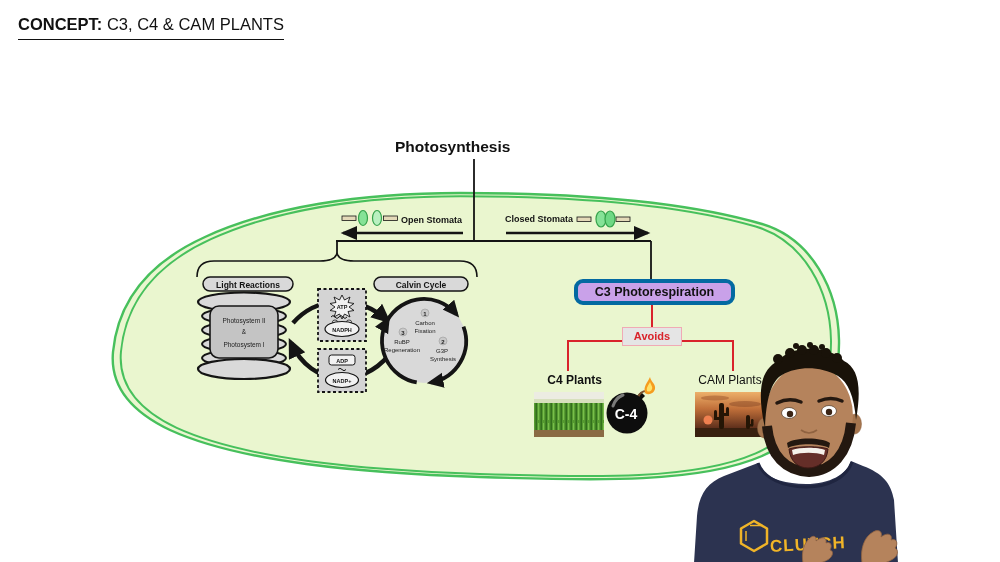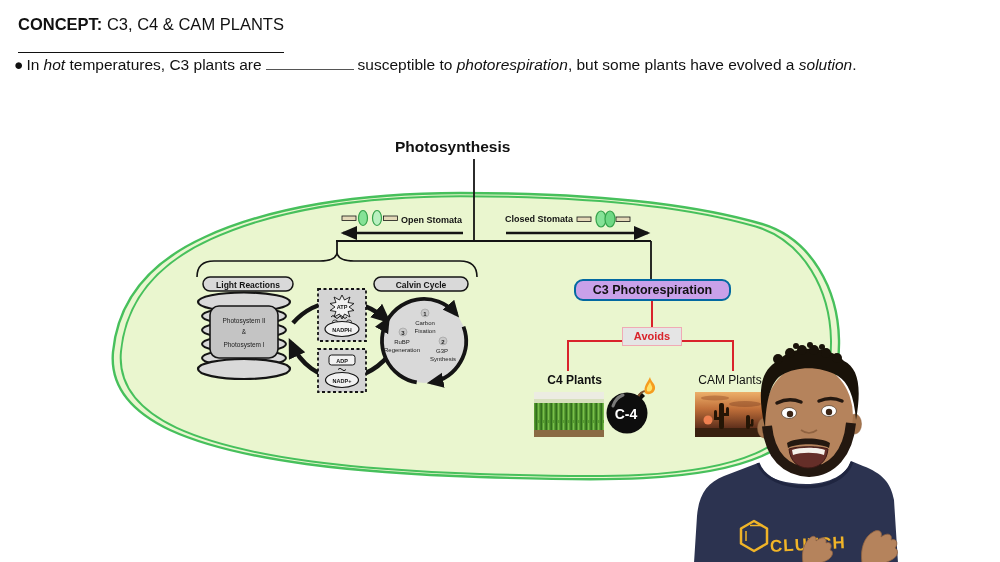--- a/index.html
+++ b/index.html
@@ -1,31 +1,31 @@
 <!DOCTYPE html>
 <html><head>
 <meta charset="utf-8">
 <style>
   html,body{margin:0;padding:0;background:#fff;}
   #stage{position:relative;width:1000px;height:562px;overflow:hidden;background:#fff;
          font-family:"Liberation Sans","DejaVu Sans",sans-serif;color:#111;}
   .abs{position:absolute;}
   
-  #concept-title{left:18px;top:15px;font-size:16.5px;border-bottom:1.6px solid #111;padding-bottom:18px;}
+  #concept-title{left:18px;top:15px;font-size:16.5px;border-bottom:1.6px solid #111;padding-bottom:5px;}
   #concept-title .bold{font-weight:bold;}
   .bullet-line{font-size:15.5px;white-space:nowrap;}
   #bullet1{left:14px;top:56px;}
   #bullet2{left:83px;top:92px;}
   .it{font-style:italic;}
   .blank{display:inline-block;border-bottom:1.6px solid #555;height:13px;margin:0 4px;vertical-align:baseline;}
   .b88{width:88px;} .b70{width:70px;} .b95{width:95px;} .b160{width:160px;}
   .marker{margin-right:3px;}
   
   #photo-title{left:395px;top:138px;width:158px;text-align:left;font-weight:bold;font-size:15.5px;}
-  #c3-box{left:574px;top:279px;width:153px;height:18px;background:#c9a1e9;border:2px solid #0369a1;
+  #c3-box{left:574px;top:279px;width:153px;height:18px;background:#c9a1e9;border:4px solid #0369a1;
           border-radius:9px;text-align:center;font-weight:bold;font-size:12.5px;line-height:18px;}
   #avoids-box{left:622px;top:327px;width:58px;height:17px;background:#e5e5e5;border:1px solid #f0aab5;
           color:#d9232b;text-align:center;font-weight:bold;font-size:11px;line-height:17px;}
   #c4-label{left:528px;top:373px;width:74px;text-align:right;font-weight:bold;font-size:12px;}
   #cam-label{left:692px;top:373px;width:76px;text-align:center;font-weight:normal;font-size:12px;}
   .z1{z-index:1;} .z2{z-index:2;}
   svg text{font-family:"Liberation Sans","DejaVu Sans",sans-serif;}
 </style>
 </head>
 <body>
@@ -244,23 +244,20 @@
                C830 541 833 545 830 550 C834 551 833 556 829 559 C822 564 810 565 803 563 Z" fill="#b5835c" stroke="#8f6240" stroke-width="0.8"></path>
       <path d="M862 563 C860 549 864 537 873 532 C878 529 883 531 881 537 C887 532 893 534 891 540
                C896 538 899 543 895 548 C899 550 898 556 893 559 C884 565 870 566 862 563 Z" fill="#b5835c" stroke="#8f6240" stroke-width="0.8"></path>
     </g>
   </svg>
 
   <div class="abs z2" id="concept-title">
     <span class="bold">CONCEPT:</span><span> C3, C4 &amp; CAM PLANTS</span>
   </div>
 
-  <div class="abs z2 bullet-line" id="bullet1">
-    <span class="marker">●</span><span>In </span><span class="it">hot</span><span> temperatures, C3 plants are</span><span class="blank b88"></span><span>susceptible to </span><span class="it">photorespiration</span><span>, but some plants have evolved a </span><span class="it">solution</span><span>.</span>
-  </div>
 
 
   <div class="abs z2" id="photo-title">Photosynthesis</div>
 
   <div class="abs z2" id="c3-box">C3 Photorespiration</div>
   <div class="abs z2" id="avoids-box">Avoids</div>
   <div class="abs z2" id="c4-label">C4 Plants</div>
   <div class="abs z2" id="cam-label">CAM Plants</div>
 
 </div>

